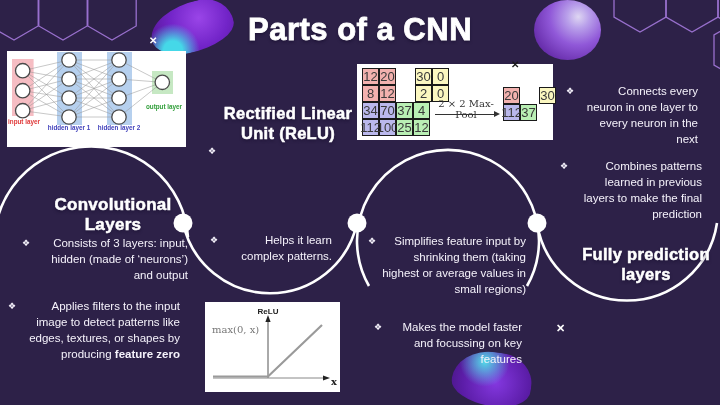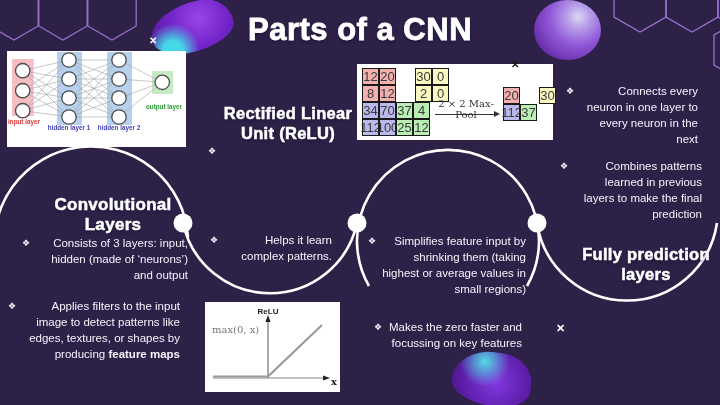--- a/index.html
+++ b/index.html
@@ -229,39 +229,39 @@
     <div class="rg-xlabel">x</div>
   </div>
 
   <h2 class="section-heading h-conv">Convolutional Layers</h2>
   <div class="bullet b-conv1">
     <span class="b-glyph">❖</span>
     <div class="b-text">Consists of 3 layers: input, hidden (made of ‘neurons’) and output</div>
   </div>
   <div class="bullet b-conv2">
     <span class="b-glyph">❖</span>
-    <div class="b-text"><span>Applies filters to the input image to detect patterns like edges, textures, or shapes by producing </span><strong>feature maps</strong></div>
+    <div class="b-text"><span>Applies filters to the input image to detect patterns like edges, textures, or shapes by producing </span><strong>feature zero</strong></div>
   </div>
 
   <h2 class="section-heading h-relu">Rectified Linear Unit (ReLU)</h2>
   <div class="bullet b-relu1">
     <span class="b-glyph">❖</span>
   </div>
   <div class="bullet b-relu2">
     <span class="b-glyph">❖</span>
     <div class="b-text">Helps it learn complex patterns.</div>
   </div>
 
   <div class="bullet b-pool1">
     <span class="b-glyph">❖</span>
     <div class="b-text">Simplifies feature input by shrinking them (taking highest or average values in small regions)</div>
   </div>
   <div class="bullet b-pool2">
     <span class="b-glyph">❖</span>
-    <div class="b-text">Makes the zero faster and focussing on key features</div>
+    <div class="b-text">Makes the model faster and focussing on key features</div>
   </div>
 
   <div class="bullet b-fc1">
     <span class="b-glyph">❖</span>
     <div class="b-text">Connects every neuron in one layer to every neuron in the next</div>
   </div>
   <div class="bullet b-fc2">
     <span class="b-glyph">❖</span>
     <div class="b-text">Combines patterns learned in previous layers to make the final prediction</div>
   </div>

